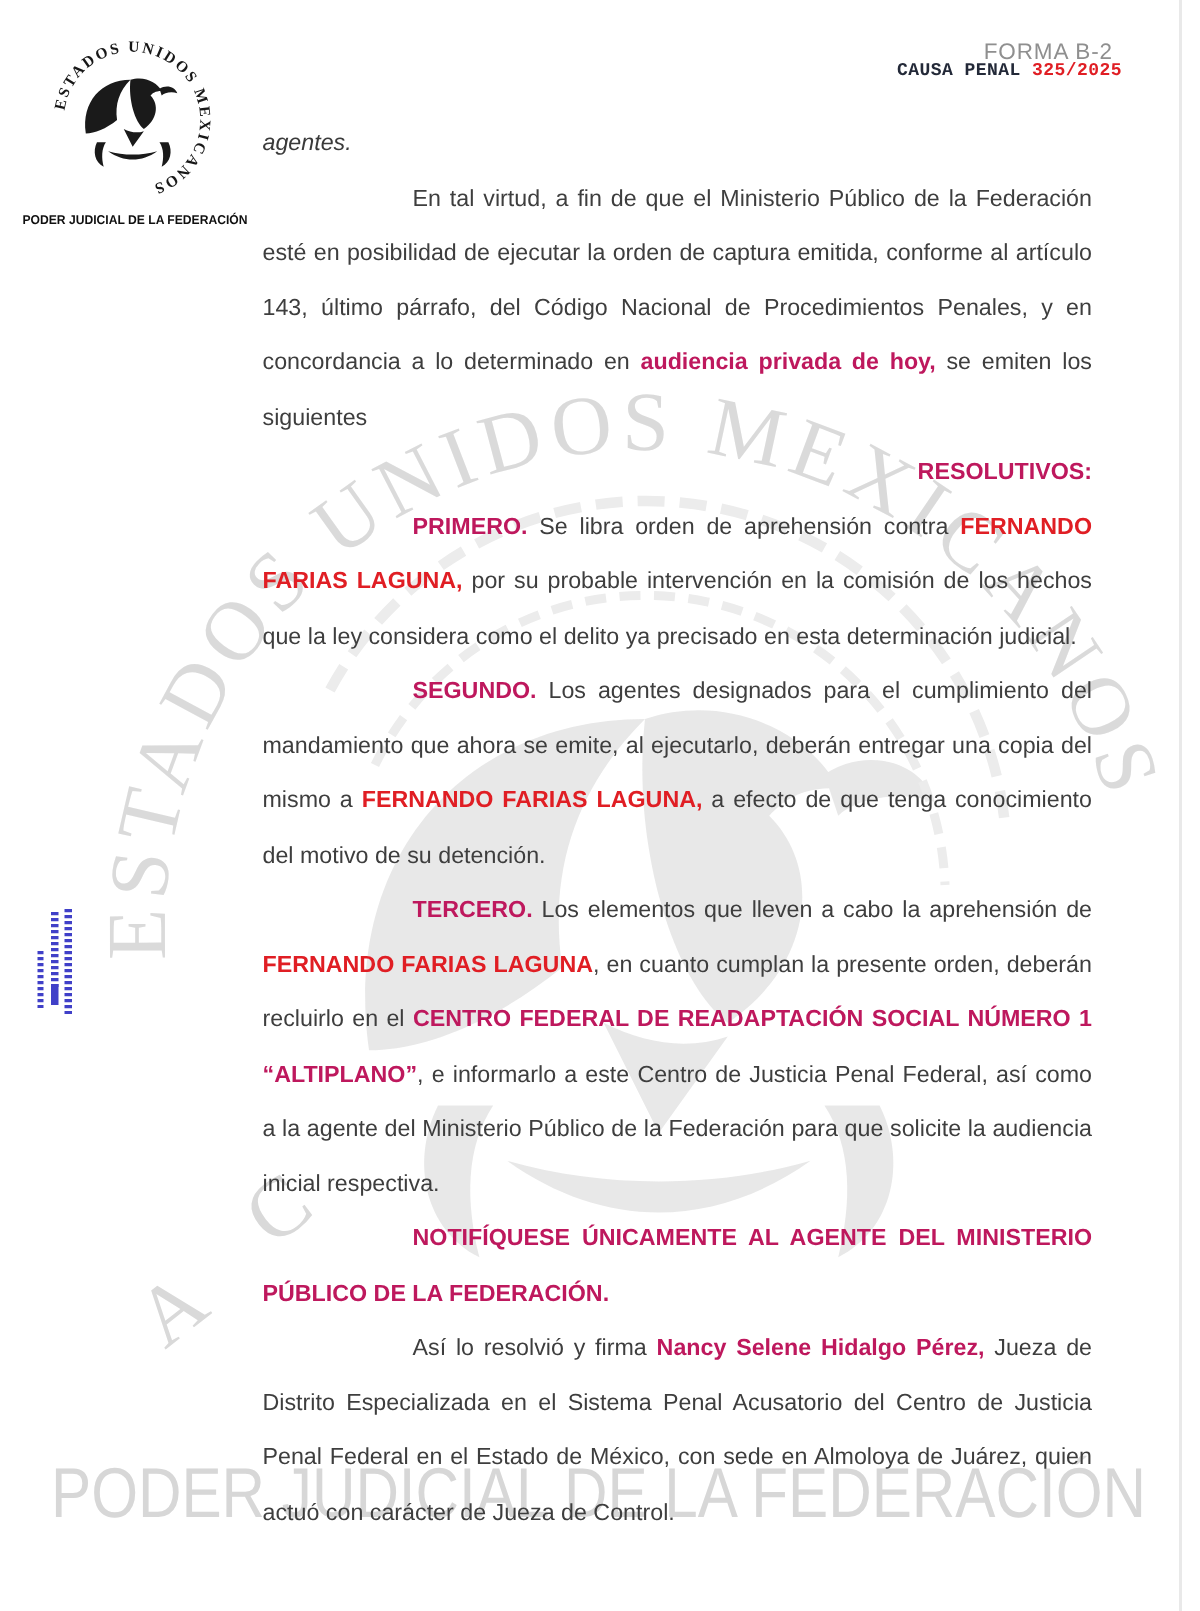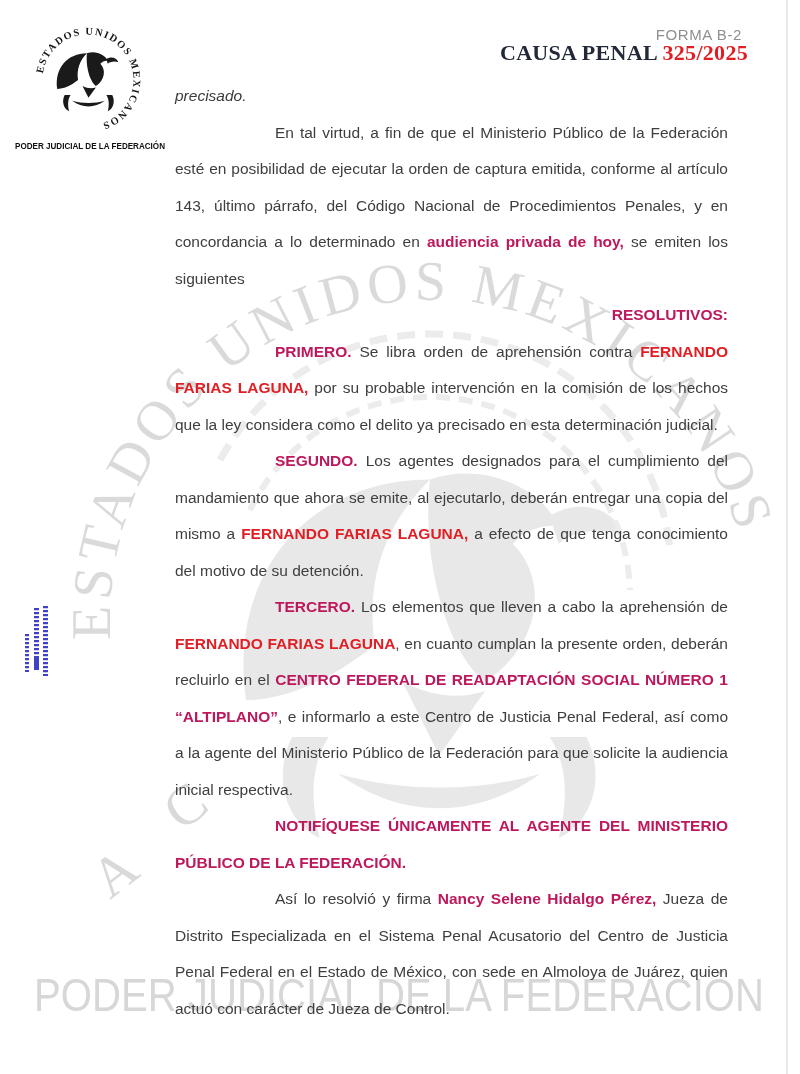--- a/index.html
+++ b/index.html
@@ -17,22 +17,22 @@
   .wm-bottom{position:absolute;left:0;top:966px;z-index:1;pointer-events:none;}
   
   .seal{position:absolute;left:24px;top:18px;z-index:3;}
   .seal-caption{position:absolute;left:6px;top:139px;z-index:3;}
   .forma{
     position:absolute;top:26px;right:58px;font-size:15px;color:#8f8f8f;
     letter-spacing:.6px;z-index:3;
   }
   .causa{
     position:absolute;top:40px;right:52px;z-index:3;
-    font-family:Liberation Serif, serif;
-    font-weight:700;font-size:22px;color:var(--navy);letter-spacing:.3px;
+    font-family:Liberation Mono, monospace;
+    font-weight:700;font-size:12px;color:var(--navy);letter-spacing:.3px;
   }
   .causa .num{color:var(--red);}
   
   main{
     position:absolute;left:175px;top:78px;width:553px;z-index:3;
     font-size:15.5px;line-height:36.5px;color:var(--body_text);
   }
   main p{margin:0;text-align:justify;}
   main p.left{text-align:left;}
   main p.center{text-align:right;}
@@ -107,21 +107,21 @@
     </g>
   </svg>
   <svg class="seal-caption" width="168" height="14" viewBox="0 0 168 14">
     <text x="84" y="10" text-anchor="middle" font-family="&quot;Liberation Sans&quot;,sans-serif" font-size="8.5" font-weight="700" fill="#101010" textLength="150" lengthAdjust="spacingAndGlyphs">PODER JUDICIAL DE LA FEDERACIÓN</text>
   </svg>
 
   <div class="forma">FORMA B-2</div>
   <div class="causa"><span>CAUSA PENAL </span><span class="num">325/2025</span></div>
 
   <main id="doc-body">
-      <p class="left"><span class="seg-italic">precisado.</span></p>
+      <p class="left"><span class="seg-italic">agentes.</span></p>
       <p class="indent"><span class="seg-normal">En tal virtud, a fin de que el Ministerio Público de la Federación esté en posibilidad de ejecutar la orden de captura emitida, conforme al artículo 143, último párrafo, del Código Nacional de Procedimientos Penales, y en concordancia a lo determinado en </span><span class="seg-bold">audiencia privada de hoy,</span><span class="seg-normal"> se emiten los siguientes</span></p>
       <p class="center"><span class="seg-bold">RESOLUTIVOS:</span></p>
       <p class="indent"><span class="seg-bold">PRIMERO.</span><span class="seg-normal"> Se libra orden de aprehensión contra </span><span class="seg-redbold">FERNANDO FARIAS LAGUNA,</span><span class="seg-normal"> por su probable intervención en la comisión de los hechos que la ley considera como el delito ya precisado en esta determinación judicial.</span></p>
       <p class="indent"><span class="seg-bold">SEGUNDO.</span><span class="seg-normal"> Los agentes designados para el cumplimiento del mandamiento que ahora se emite, al ejecutarlo, deberán entregar una copia del mismo a </span><span class="seg-redbold">FERNANDO FARIAS LAGUNA,</span><span class="seg-normal"> a efecto de que tenga conocimiento del motivo de su detención.</span></p>
       <p class="indent"><span class="seg-bold">TERCERO.</span><span class="seg-normal"> Los elementos que lleven a cabo la aprehensión de </span><span class="seg-redbold">FERNANDO FARIAS LAGUNA</span><span class="seg-normal">, en cuanto cumplan la presente orden, deberán recluirlo en el </span><span class="seg-bold">CENTRO FEDERAL DE READAPTACIÓN SOCIAL NÚMERO 1 “ALTIPLANO”</span><span class="seg-normal">, e informarlo a este Centro de Justicia Penal Federal, así como a la agente del Ministerio Público de la Federación para que solicite la audiencia inicial respectiva.</span></p>
       <p class="indent"><span class="seg-bold">NOTIFÍQUESE ÚNICAMENTE AL AGENTE DEL MINISTERIO PÚBLICO DE LA FEDERACIÓN.</span></p>
       <p class="indent"><span class="seg-normal">Así lo resolvió y firma </span><span class="seg-bold">Nancy Selene Hidalgo Pérez,</span><span class="seg-normal"> Jueza de Distrito Especializada en el Sistema Penal Acusatorio del Centro de Justicia Penal Federal en el Estado de México, con sede en Almoloya de Juárez, quien actuó con carácter de Jueza de Control.</span></p>
     </main>
 
   <div class="stamp">

